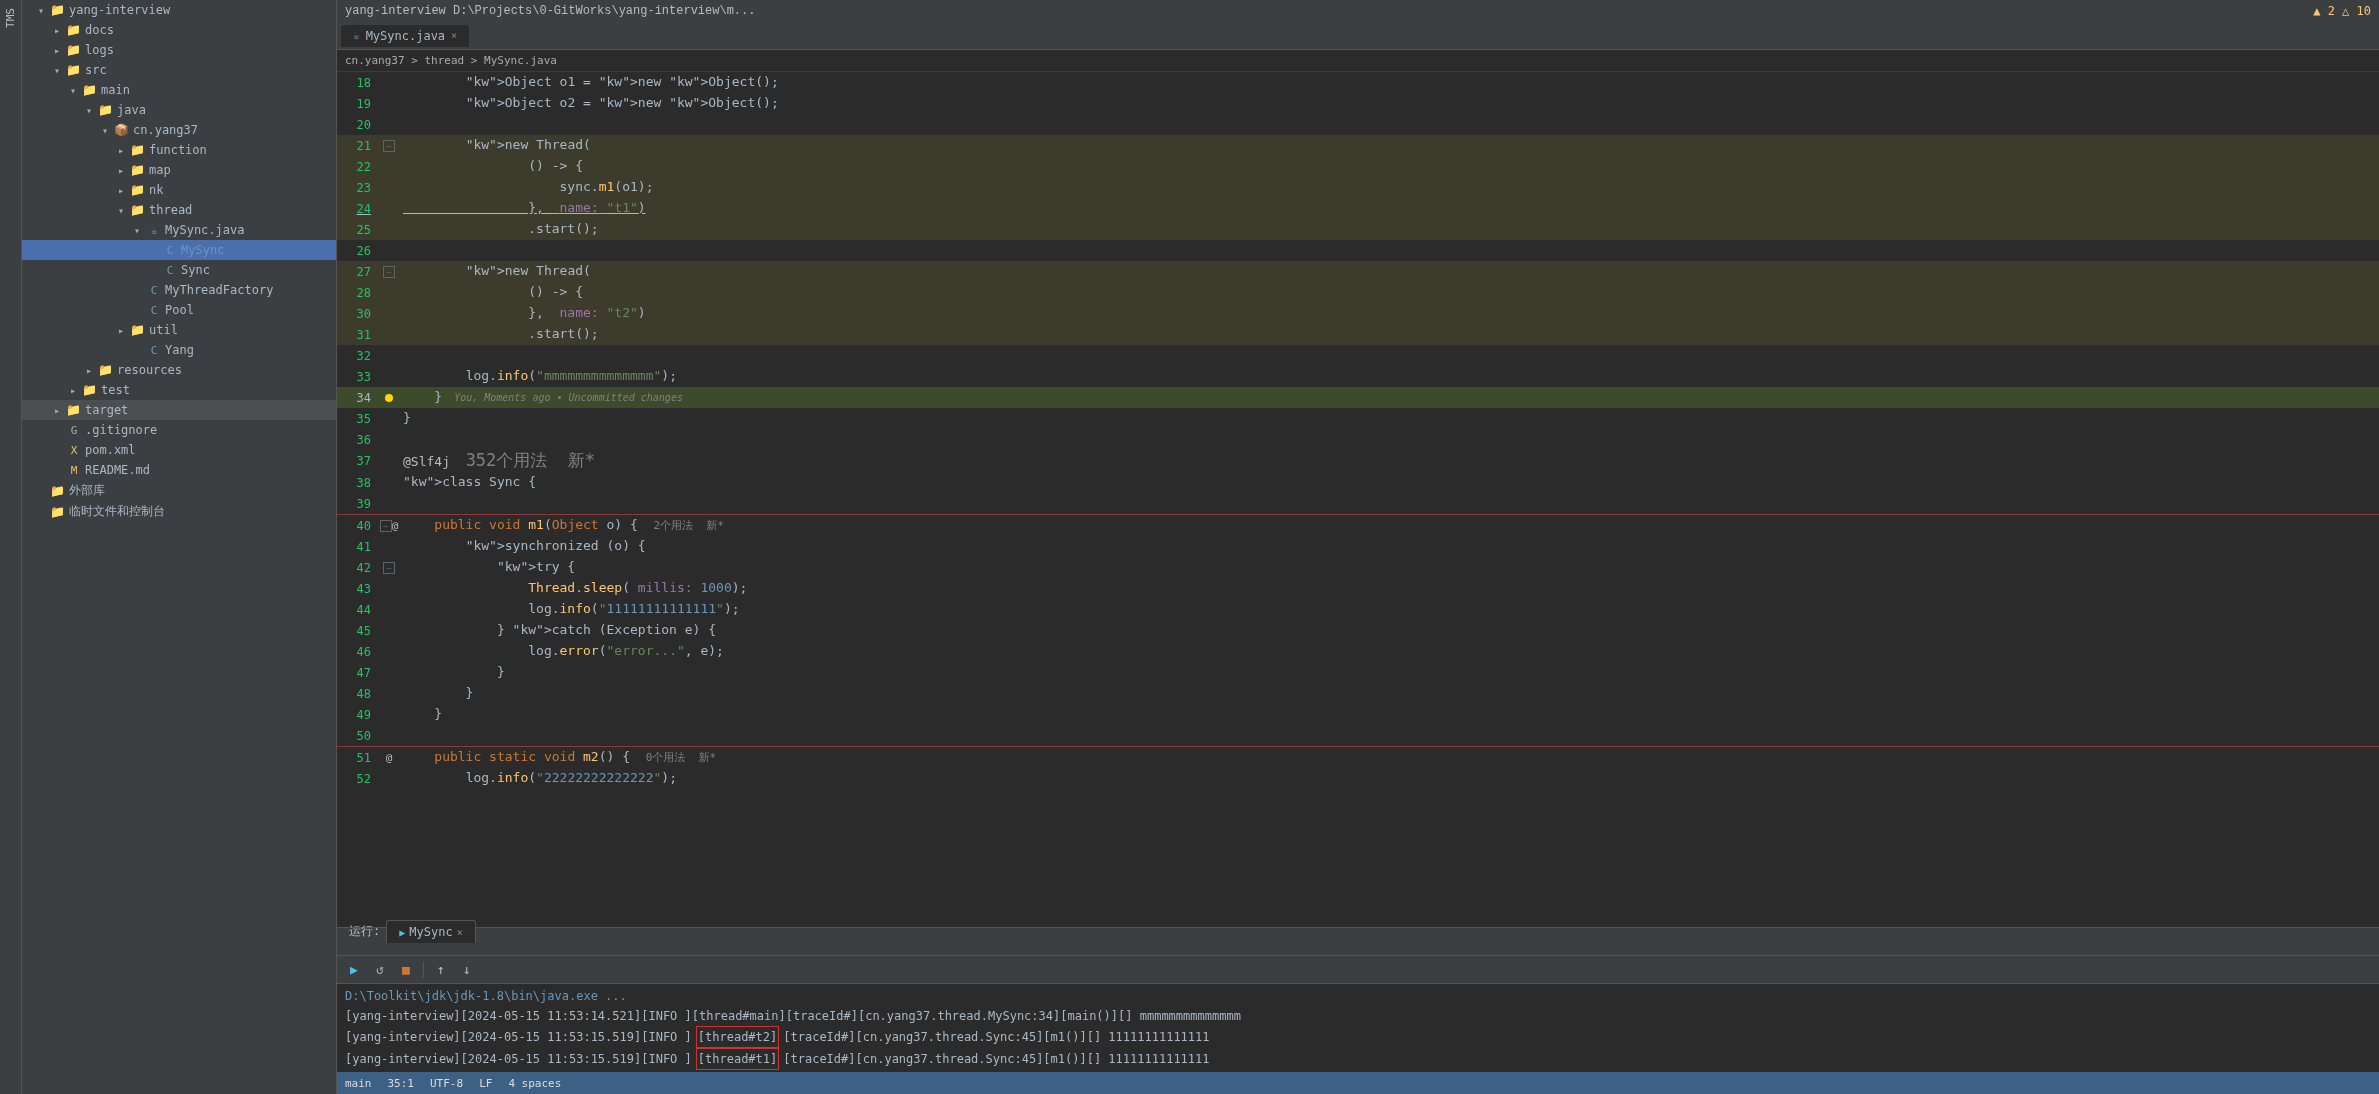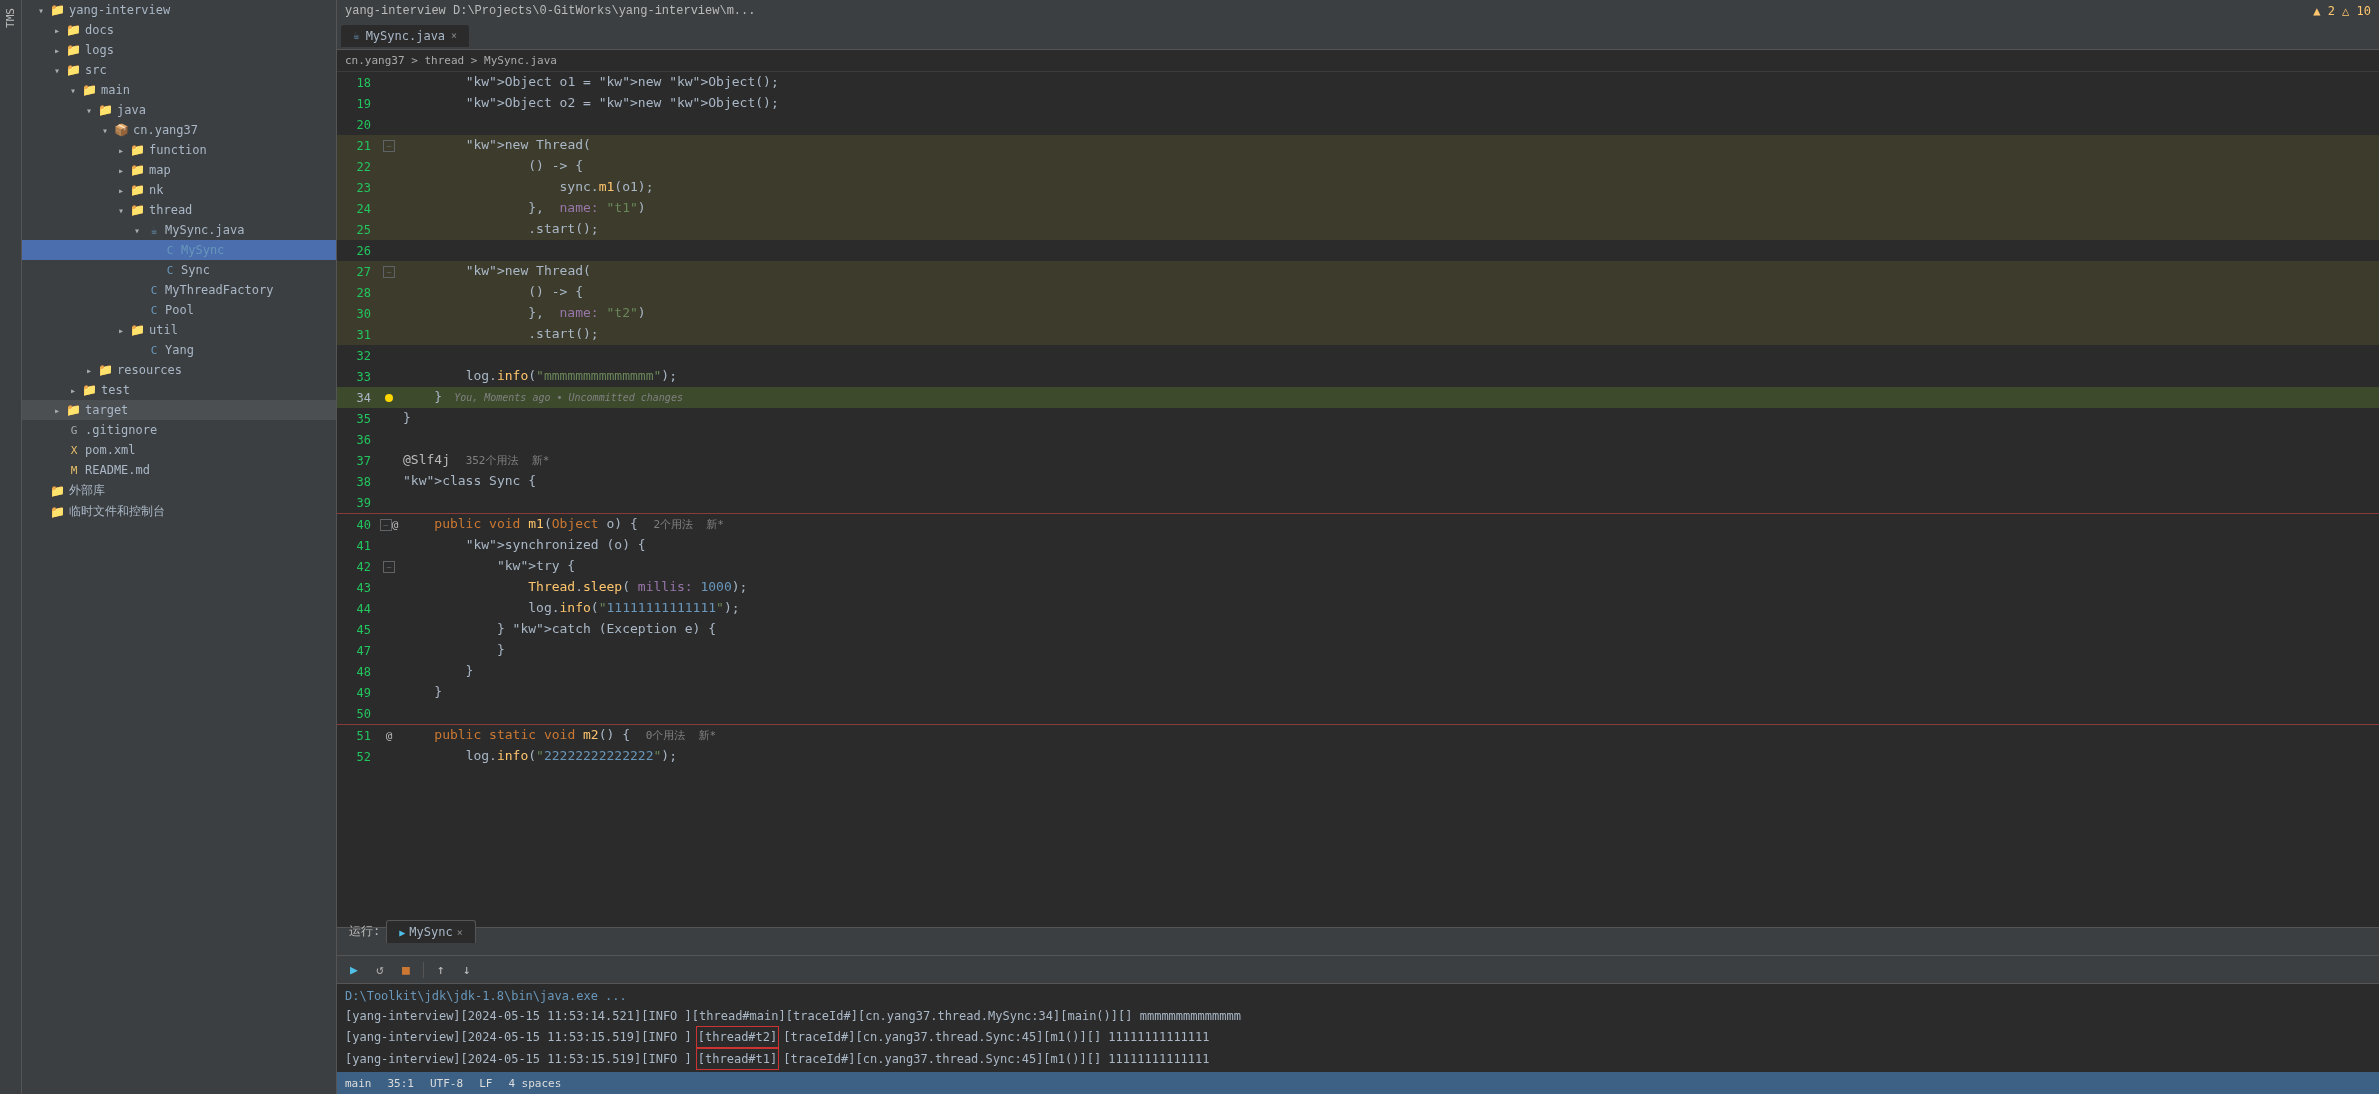--- a/index.html
+++ b/index.html
@@ -327,21 +327,21 @@
         <div class="code-line" style="background: rgb(61, 60, 44);">
           <div class="line-number">22</div>
           <div class="line-gutter"></div>
           <div class="line-content">                () -&gt; {</div>
         </div>
         <div class="code-line" style="background: rgb(61, 60, 44);">
           <div class="line-number">23</div>
           <div class="line-gutter"></div>
           <div class="line-content">                    <span class="var">sync</span>.<span class="fn">m1</span>(o1);</div>
         </div>
-        <div class="code-line" style="background: rgb(61, 60, 44);">
+        <div class="code-line" style="background: rgb(61, 60, 44); text-decoration: underline;">
           <div class="line-number">24</div>
           <div class="line-gutter"></div>
           <div class="line-content">                },  <span style="color:#9876aa;">name:</span> <span class="str">"t1"</span>)</div>
         </div>
         <div class="code-line" style="background: rgb(61, 60, 44);">
           <div class="line-number">25</div>
           <div class="line-gutter"></div>
           <div class="line-content">                .start();</div>
         </div>
         <div class="code-line">
@@ -394,21 +394,21 @@
           <div class="line-content">}</div>
         </div>
         <div class="code-line">
           <div class="line-number">36</div>
           <div class="line-gutter"></div>
           <div class="line-content"></div>
         </div>
         <div class="code-line">
           <div class="line-number">37</div>
           <div class="line-gutter"></div>
-          <div class="line-content"><span class="ann">@Slf4j</span>  <span class="method-count" style="color:#808080; font-size:11px;">352个用法  新*</span></div>
+          <div class="line-content"><span class="ann">@Slf4j</span>  <span class="method-count" style="color:#808080; font-size:17px;">352个用法  新*</span></div>
         </div>
         <div class="code-line">
           <div class="line-number">38</div>
           <div class="line-gutter"></div>
           <div class="line-content"><span class="&lt;span">"kw"</span>&gt;class Sync {</div>
         </div>
         <div class="code-line">
           <div class="line-number">39</div>
           <div class="line-gutter"></div>
           <div class="line-content"></div>
@@ -440,20 +440,25 @@
         </div>
         <div class="code-line">
           <div class="line-number">44</div>
           <div class="line-gutter"></div>
           <div class="line-content">                <span class="var">log</span>.<span class="fn">info</span>(<span class="str">"<span class="num">11111111111111</span>"</span>);</div>
         </div>
         <div class="code-line">
           <div class="line-number">45</div>
           <div class="line-gutter"></div>
           <div class="line-content">            } <span class="&lt;span">"kw"</span>&gt;catch (Exception e) {</div>
+        </div>
+        <div class="code-line">
+          <div class="line-number">46</div>
+          <div class="line-gutter"></div>
+          <div class="line-content">                <span class="var">log</span>.<span class="fn">error</span>(<span class="str">"error..."</span>, e);</div>
         </div>
         <div class="code-line">
           <div class="line-number">47</div>
           <div class="line-gutter"></div>
           <div class="line-content">            }</div>
         </div>
         <div class="code-line">
           <div class="line-number">48</div>
           <div class="line-gutter"></div>
           <div class="line-content">        }</div>

